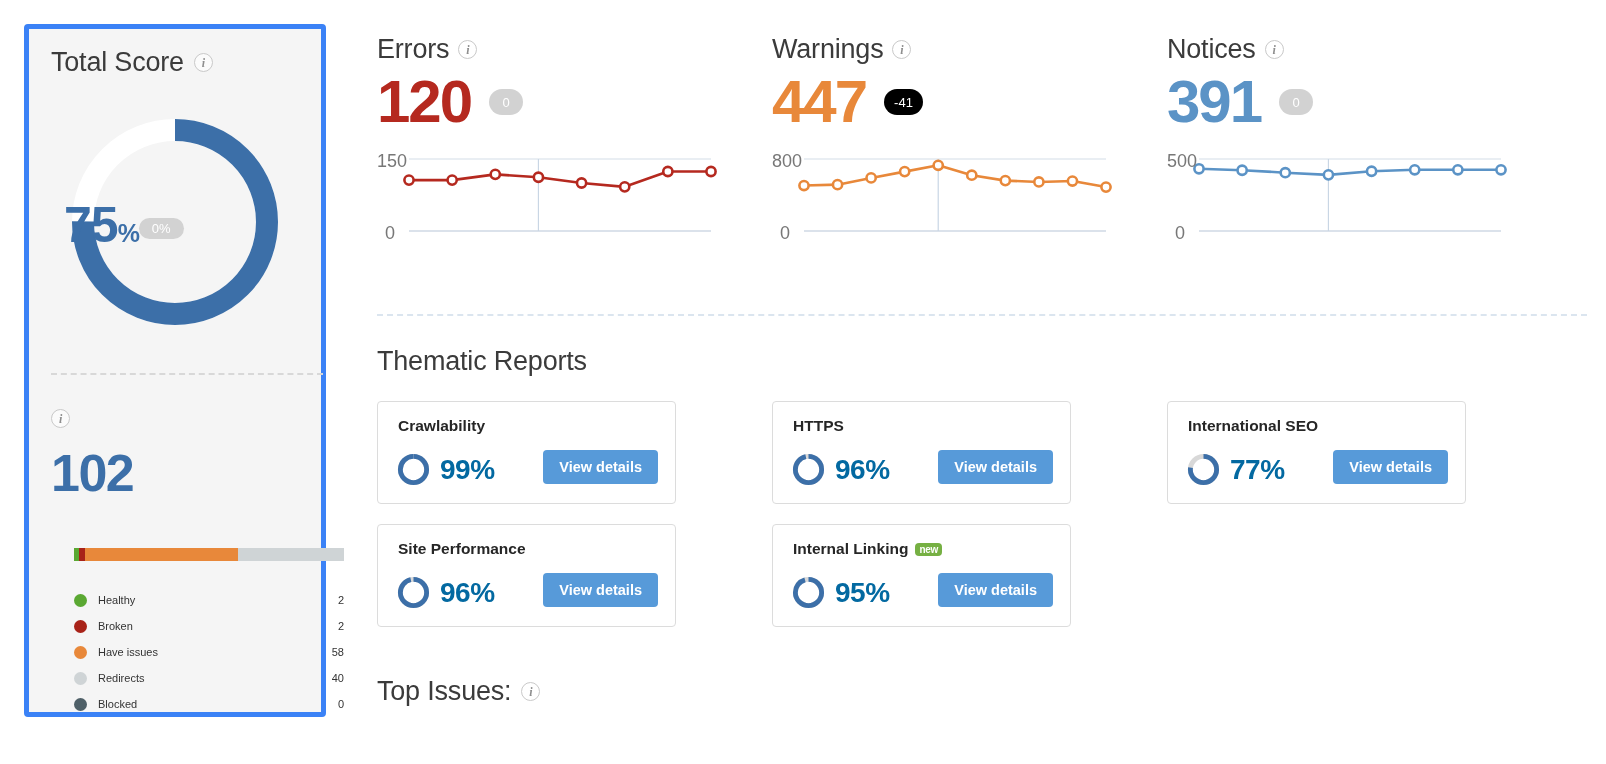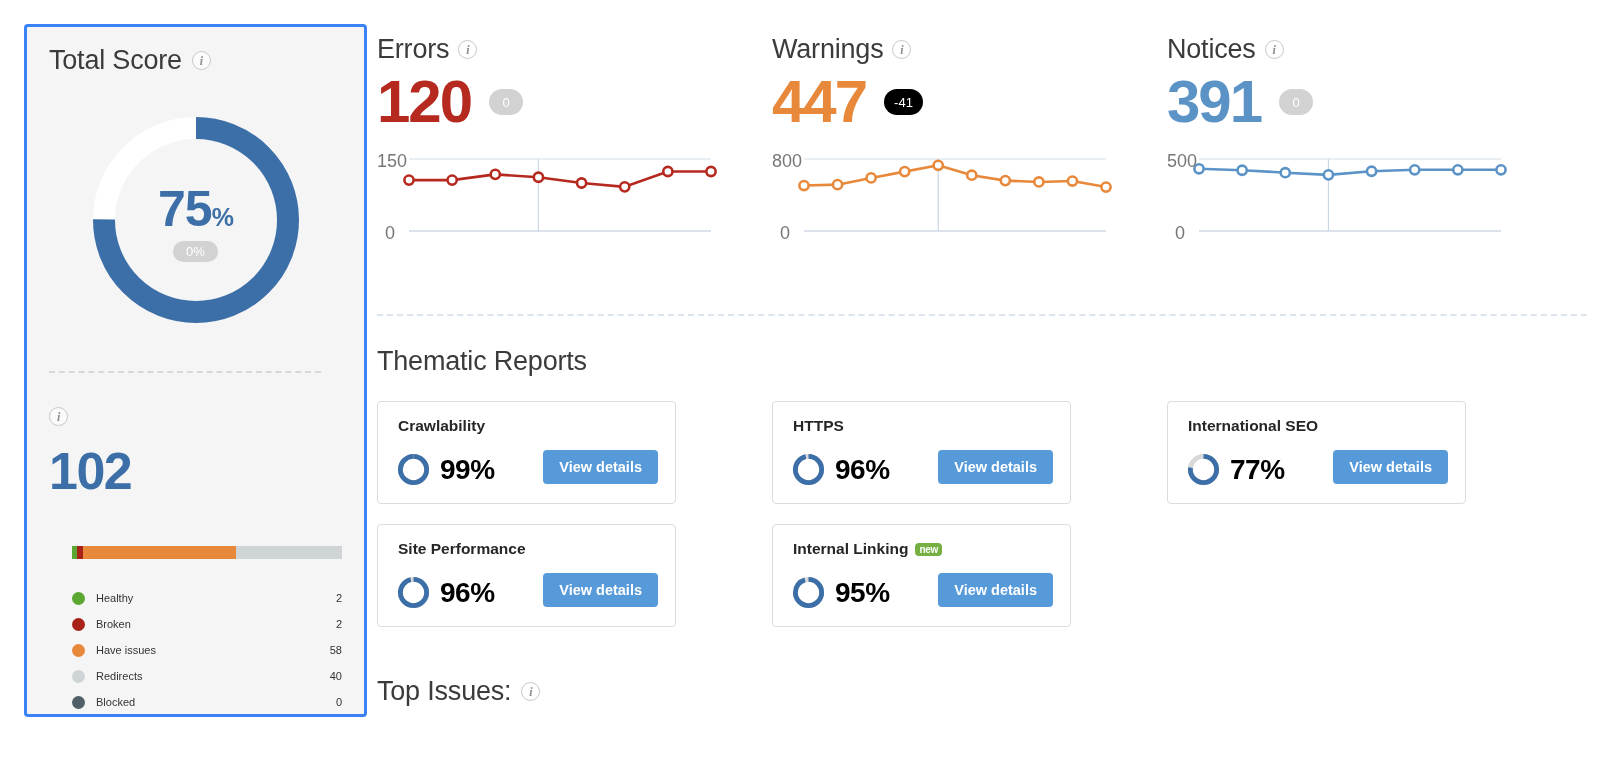--- a/index.html
+++ b/index.html
@@ -10,23 +10,23 @@
     font-family: "Liberation Sans", sans-serif;
     color: #222;
     overflow: hidden;
   }
   .page { position: relative; width: 1606px; height: 764px; }
 
   
   .left-panel {
     position: absolute;
     left: 24px; top: 24px;
-    width: 343px; height: 693px;
+    width: 302px; height: 693px;
     background: #f5f5f5;
-    border: 3px solid #3b82f6;
+    border: 5px solid #3b82f6;
     border-radius: 4px;
   }
   .panel-title {
     font-size: 27px;
     font-weight: 400;
     color: #3b3b3b;
     letter-spacing: -0.2px;
     display: flex;
     align-items: center;
     gap: 10px;
@@ -54,22 +54,22 @@
   
   .donut-wrap {
     position: absolute;
     left: 50%; transform: translateX(-50%);
     top: 82px;
     width: 222px; height: 222px;
   }
   .donut-wrap svg { display: block; }
   .donut-center {
     position: absolute; inset: 0;
-    display: flex; flex-direction: column;
-    align-items: center; justify-content: center;
+    display: flex; flex-direction: row;
+    align-items: center; 
     padding-top: 6px;
   }
   .donut-value {
     font-size: 50px; font-weight: 700;
     color: #3c6fa8; line-height: 1;
     letter-spacing: -1px;
   }
   .donut-value .pct {
     font-size: 25px; font-weight: 700;
   }
@@ -231,21 +231,21 @@
   }
   .treport-score {
     position: absolute;
     left: 18px; bottom: 16px;
     display: flex; align-items: center; gap: 9px;
   }
   .mini-donut { width: 35px; height: 35px; flex: none; }
   .treport-pct {
     font-size: 28px;
     font-weight: 700;
-    color: #000000;
+    color: #0369a1;
     letter-spacing: -0.5px;
     line-height: 1;
   }
   .view-btn {
     position: absolute;
     right: 17px; bottom: 19px;
     background: #579ad9;
     color: #fff;
     border: none;
     border-radius: 4px;

